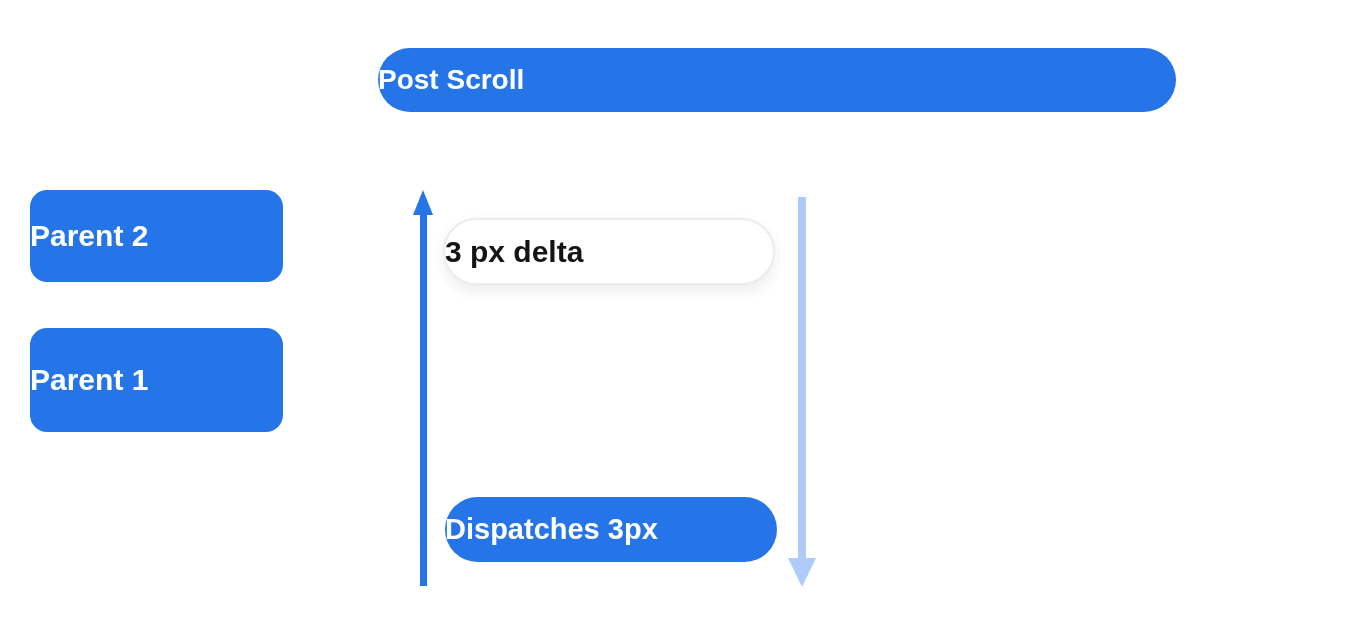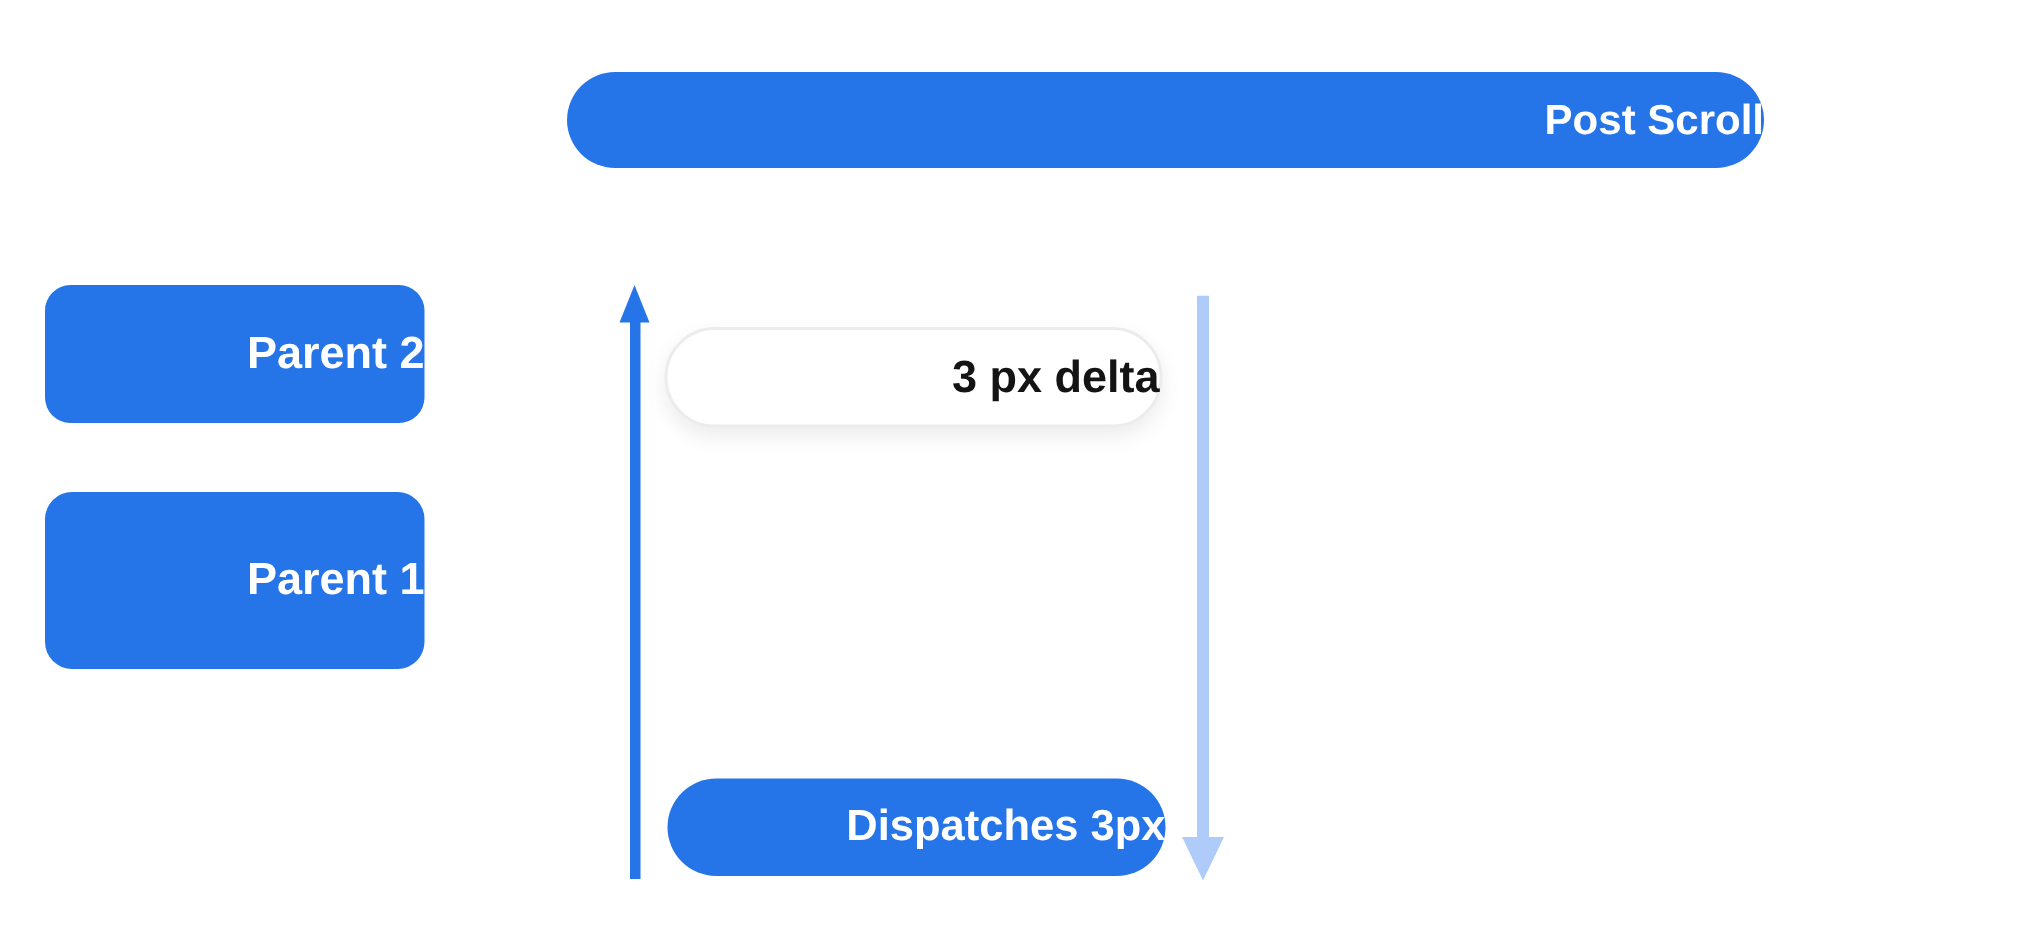--- a/index.html
+++ b/index.html
@@ -19,60 +19,60 @@
   }
   .canvas {
     position: relative;
     width: 1346px; height: 624px;
     background: var(--background);
   }
   .pill, .node {
     position: absolute;
     display: flex;
     align-items: center;
-    justify-content: flex-end;
+    justify-content: flex-start;
   }
   .header-pill {
     left: 378px; top: 48px; width: 798px; height: 64px;
     background: var(--accent-blue);
     border-radius: 32px;
     color: var(--text-light);
     font-size: 28px; font-weight: 700;
   }
   .node {
     left: 30px; width: 253px;
     border-radius: 17px;
     font-size: 30px;
   }
   .node.filled {
     background: var(--accent-blue);
     color: var(--text-light);
     font-weight: 700;
   }
   .node-parent-2 { top: 190px; height: 92px; }
-  .node-parent-1 { top: 328px; height: 118px; border-radius: 18px; }
+  .node-parent-1 { top: 328px; height: 104px; }
   .node.outlined {
     top: 460px; height: 127px; width: 256px;
     background: var(--background);
     border: 8px solid var(--accent-blue);
     border-radius: 20px;
     color: var(--text-dark);
     font-weight: 600;
   }
   .delta-pill {
     left: 443px; top: 218px; width: 332px; height: 67px;
     background: var(--background);
     border: 2px solid var(--pill-border);
     border-radius: 34px;
     box-shadow: 0 6px 14px rgba(0,0,0,0.08);
     color: var(--text-dark);
     font-size: 30px; font-weight: 600;
   }
   .dispatch-pill {
-    left: 445px; top: 519px; width: 332px; height: 65px;
+    left: 445px; top: 497px; width: 332px; height: 65px;
     background: var(--accent-blue);
     border-radius: 33px;
     color: var(--text-light);
     font-size: 29px; font-weight: 700;
   }
   .arrow { position: absolute; }
   .arrow-up   { left: 405px; top: 190px; }
   .arrow-down { left: 784px; top: 197px; }
 </style>
 </head>

